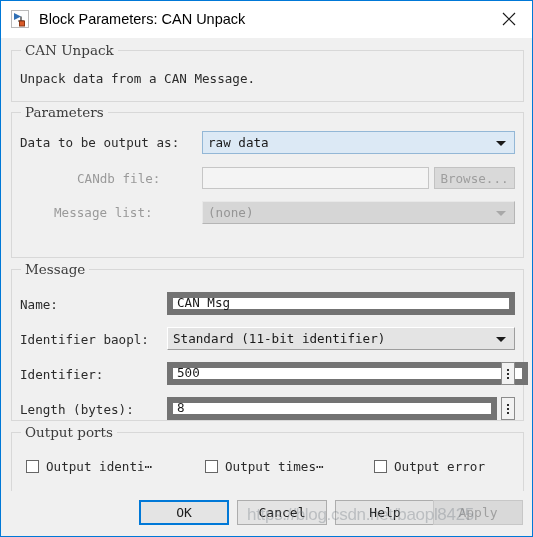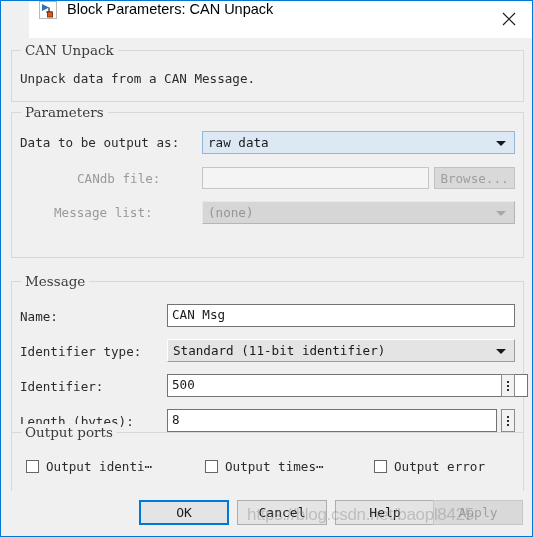--- a/index.html
+++ b/index.html
@@ -27,23 +27,23 @@
     display: flex;
     flex-direction: column;
   }
 
   
   #titlebar {
     height: 36px;
     flex: 0 0 36px;
     background: #ffffff;
     display: flex;
+    align-items: center;
     position: relative;
     border-bottom: 1px solid #ffffff;
-    margin-left: 28px;
   }
   #app-icon {
     width: 18px; height: 18px;
     margin-left: 10px;
     position: relative;
     flex: 0 0 18px;
     border: 1px solid #b9b9b9;
     background: #fdfdfd;
     box-sizing: border-box;
   }
@@ -102,21 +102,21 @@
     white-space: nowrap;
     line-height: 16px;
   }
   .lbl.dim { color: #9a9a9a; }
 
   
   .tinput {
     position: absolute;
     box-sizing: border-box;
     background: #ffffff;
-    border: 1px solid #737373;
+    border: 6px solid #737373;
     font-family: "DejaVu Sans Mono", "Liberation Mono", monospace;
     font-size: 12.6px;
     color: #1a1a1a;
     padding: 0 0 0 4px;
     display: flex;
     align-items: center;
     line-height: 1;
   }
   .tinput.disabled {
     background: #f4f4f4;
@@ -317,29 +317,29 @@
         <span>Browse...</span>
       </div>
 
       <div class="lbl dim" style="left:42px; top:92px;">Message list:</div>
       <div class="combo disabled" style="left:190px; top:88px; width:313px; height:23px;">
         <span>(none)</span>
         <span class="arrow"></span>
       </div>
     </div>
 
-    <div class="group" style="left:10px; top:243px; width:513px; height:152px;">
+    <div class="group" style="left:10px; top:231px; width:513px; height:152px;">
       <div class="group-title">Message</div>
 
       <div class="lbl" style="left:8px; top:27px;">Name:</div>
       <div class="tinput" style="left:155px; top:22px; width:348px; height:23px;">
         <span>CAN Msg</span>
       </div>
 
-      <div class="lbl" style="left:8px; top:62px;">Identifier type:</div>
+      <div class="lbl" style="left:8px; top:62px;">Identifier baopl:</div>
       <div class="combo grey" style="left:155px; top:57px; width:348px; height:23px;">
         <span>Standard (11-bit identifier)</span>
         <span class="arrow"></span>
       </div>
 
       <div class="lbl" style="left:8px; top:97px;">Identifier:</div>
       <div class="tinput" style="left:155px; top:92px; width:361px; height:23px;">
         <span>500</span>
       </div>
       <div class="ebtn" style="left:489px; top:92px; width:14px; height:23px;">

